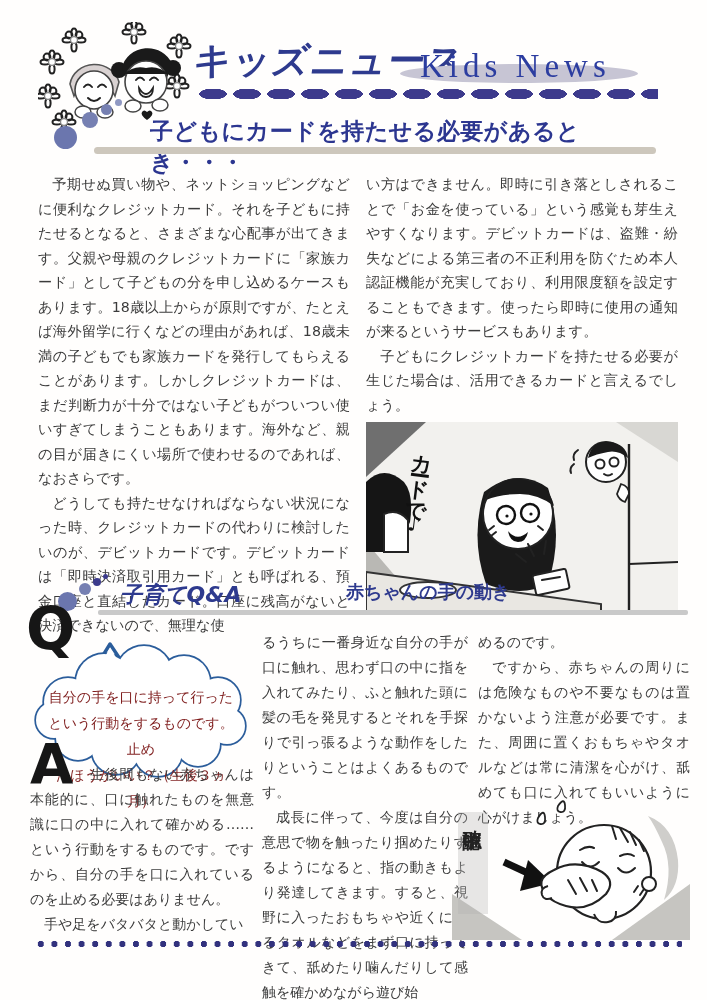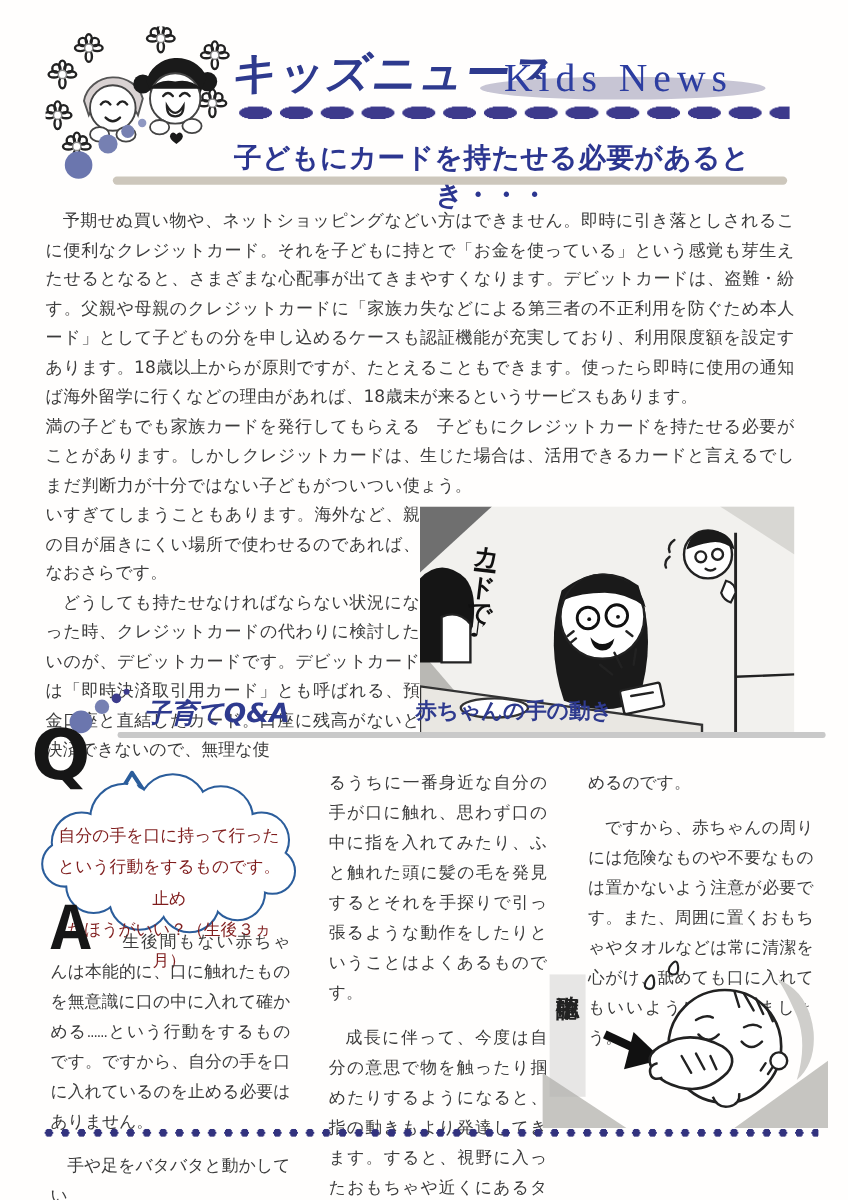--- a/index.html
+++ b/index.html
@@ -23,27 +23,27 @@
   .chain1 .d1 { left:54px; top:126px; width:23px; height:23px; background:#6b76ae; }
   .chain1 .d2 { left:82px; top:112px; width:16px; height:16px; background:#7680b2; }
   .chain1 .d3 { left:101px; top:104px; width:11px; height:11px; background:#7680b2; }
   .chain1 .d4 { left:115px; top:99px;  width:7px;  height:7px;  background:#8f98c2; }
   .chain2 .d1 { left:58px; top:592px; width:19px; height:19px; background:#6b76ae; }
   .chain2 .d2 { left:79px; top:583px; width:12px; height:12px; background:#7680b2; }
   .chain2 .d3 { left:93px; top:578px; width:8px;  height:8px;  background:#3c3b8c; }
   .chain2 .d4 { left:103px; top:574px; width:5px; height:5px;  background:#3c3b8c; }
 
   
-  .headline { position:absolute; left:150px; top:116px; width:520px; text-align:center;
+  .headline { position:absolute; left:150px; top:116px; width:520px; 
               font-size:23px; font-weight:bold; color:#2c3690; letter-spacing:0.5px; }
   .headline-bar { position:absolute; left:94px; top:147px; width:562px; height:7px;
               background:#cdc7bc; border-radius:4px; }
 
   
-  .article { position:absolute; left:38px; top:172px; width:640px; display:flex; gap:0;
+  .article { position:absolute; left:38px; top:172px; width:640px; display:flex; gap:16px;
              color:#3b3b3b; font-size:14.2px; line-height:24.5px; text-align:justify; }
   .article .col { width:312px; }
   .article p { margin:0; }
   .indent { text-indent:1em; }
 
   .illust1 { position:relative; width:312px; height:190px; margin-top:5px; }
   .vtext { writing-mode:vertical-rl; text-orientation:mixed; }
   .card-caption { position:absolute; left:36px; top:18px; height:160px; font-size:21px;
                   font-weight:bold; color:#111; transform:rotate(7deg); }
 
@@ -54,21 +54,21 @@
 
   .big-q { position:absolute; left:26px; top:600px; font-size:58px; font-weight:900; color:#161616; line-height:1; }
   .bubble { position:absolute; left:26px; top:638px; width:228px; height:142px; }
   .bubble-text { position:absolute; left:20px; top:46px; width:190px; font-size:14px;
                  line-height:26px; color:#7f1d1d; text-align:center; }
 
   .qa-colA { position:absolute; left:30px;  top:762px; width:224px; }
   .qa-colB { position:absolute; left:262px; top:630px; width:206px; }
   .qa-colC { position:absolute; left:478px; top:630px; width:212px; }
   .qa-colA, .qa-colB, .qa-colC { color:#3b3b3b; font-size:14px; line-height:25px; text-align:justify; }
-  .qa-colA p, .qa-colB p, .qa-colC p { margin:12px;font-family:Liberation Mono, monospace; }
+  .qa-colA p, .qa-colB p, .qa-colC p { margin:0; }
   .big-a { float:left; width:60px; height:22px; font-size:56px; font-weight:900; color:#161616;
            line-height:56px; transform:translateY(-26px); }
 
   .illust2 { position:absolute; left:452px; top:798px; width:238px; height:142px; }
   .baby-caption { position:absolute; left:6px; top:14px; height:96px; font-size:19px; font-weight:bold;
                   color:#222; background:rgba(175,175,175,0.30); padding:3px 2px; }
 
   .bottom-dots { position:absolute; left:34px; top:940px; width:648px; height:8px;
               background-image:radial-gradient(3.4px 3.4px at center,#32327e 97%,rgba(0,0,0,0) 100%);
               background-size:13.6px 8px; background-repeat:repeat-x; }

